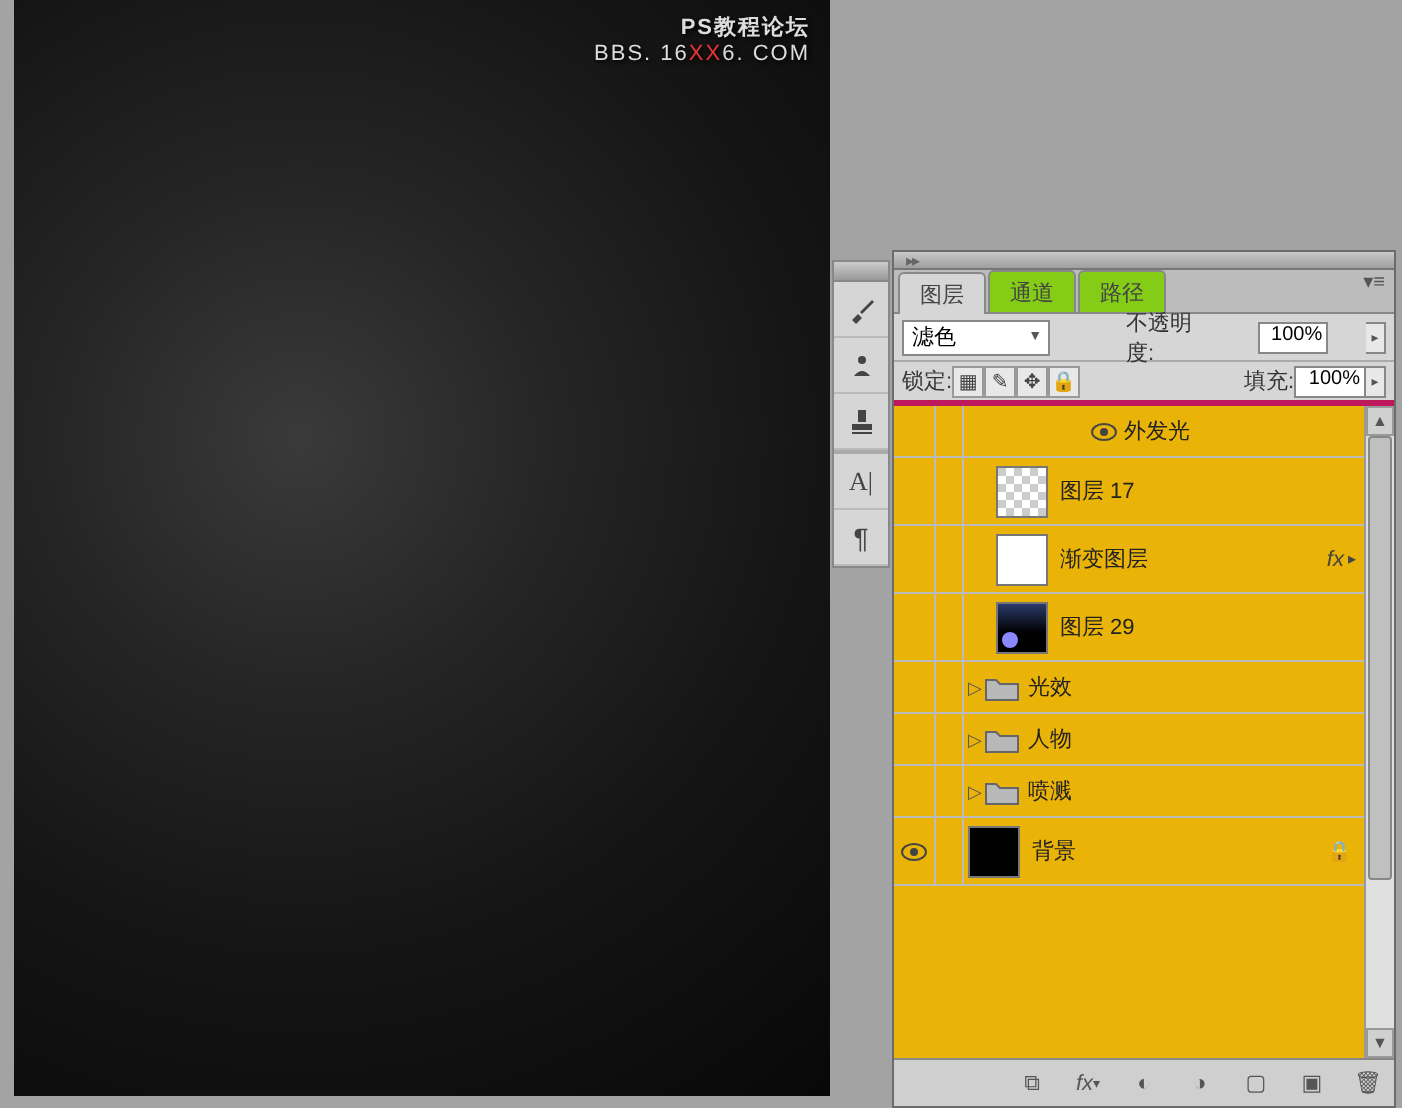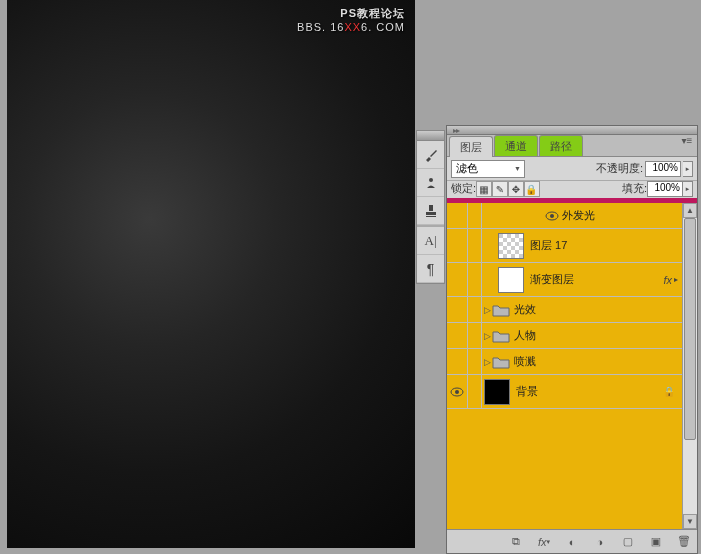--- a/index.html
+++ b/index.html
@@ -19,28 +19,28 @@
 
 .panel { position: absolute; left: 446px; top: 125px; width: 252px; height: 429px; background: #d6d6d6; border: 1px solid #6b6b6b; display: flex; flex-direction: column; }
 .panel-hdr { height: 9px; background: linear-gradient(#c8c8c8,#9f9f9f); border-bottom: 1px solid #777; display:flex; align-items:center; padding-left:6px; }
 .panel-hdr .dots { color:#666; font-size:8px; letter-spacing:-1px; }
 
 .tabs { height: 22px; display: flex; align-items: flex-start; border-bottom: 1px solid #888; background: #bcbcbc; padding-left: 2px; }
 .tab { padding: 3px 10px 2px; background: #84cc16; border: 1px solid #888; border-bottom: none; margin-right: 1px; color: #444; cursor: pointer; border-radius: 3px 3px 0 0; font-size: 11px; }
 .tab.active { background: #d6d6d6; position: relative; top: 1px; }
 .tab-menu { margin-left: auto; width: 20px; text-align: center; color: #555; cursor: pointer; font-size: 10px; }
 
-.opts-row { height: 24px; display: flex; align-items: center; padding: 0 4px; border-bottom: 1px solid #aaa; gap: 2px; }
+.opts-row { height: 24px; display: flex; align-items: center; padding: 0 4px; border-bottom: 1px solid #aaa; gap: 19px; }
 .blend-select { flex: 0 0 74px; height: 18px; background: #fff; border: 1px solid #888; display: flex; align-items: center; padding: 0 4px; font-size: 11px; position: relative; }
 .blend-select::after { content: "▼"; position: absolute; right: 3px; font-size: 7px; color: #555; }
 .opts-row .lbl { color: #333; font-size: 11px; }
 .pct-input { width: 36px; height: 16px; background: #fff; border: 1px solid #888; text-align: right; padding-right: 2px; font-size: 10px; }
 .pct-arrow { width: 10px; height: 16px; background: #e8e8e8; border: 1px solid #888; border-left: none; display: flex; align-items: center; justify-content: center; font-size: 7px; color: #555; cursor: pointer; }
 
-.lock-row { height: 22px; display: flex; padding: 0 4px; gap: 0; border-bottom: 5px solid #be185d; }
+.lock-row { height: 22px; display: flex; align-items: center; padding: 0 4px; gap: 0; border-bottom: 3px solid #be185d; }
 .lock-row .lbl { color: #333; }
 .lock-btn { width: 16px; height: 16px; border: 1px solid #999; background: #e8e8e8; display: flex; align-items: center; justify-content: center; cursor: pointer; font-size: 10px; color: #444; }
 .spacer { flex: 1; }
 
 .layers-scroll { flex: 1; overflow: hidden; background: #eab308; position: relative; display: flex; }
 .layers-list { flex: 1; overflow-y: auto; }
 .scrollbar { width: 15px; background: #e0e0e0; border-left: 1px solid #999; display: flex; flex-direction: column; }
 .sb-btn { height: 15px; background: #d0d0d0; border: 1px solid #999; display: flex; align-items: center; justify-content: center; font-size: 8px; color: #555; cursor: pointer; }
 .sb-track { flex: 1; position: relative; }
 .sb-thumb { position: absolute; top: 0; left: 1px; right: 1px; height: 75%; background: #c0c0c0; border: 1px solid #888; border-radius: 2px; cursor: pointer; }
@@ -178,20 +178,27 @@
         <div class="link-col"></div>
         <div class="indent"></div>
         <div class="thumb white"></div>
         <span class="layer-name">渐变图层</span>
         <div class="fx-col">
             <span>fx</span>
             <span class="fx-tri">▸</span>
           </div>
       </div>
 
+      <div class="layer-row tall">
+        <div class="vis-col"></div>
+        <div class="link-col"></div>
+        <div class="indent"></div>
+        <div class="thumb l29"></div>
+        <span class="layer-name">图层 29</span>
+      </div>
 
       <div class="layer-row">
         <div class="vis-col"></div>
         <div class="link-col"></div>
         <span class="expand-tri">▷</span>
         <svg class="folder-ico" viewBox="0 0 18 14">
             <path d="M1 3 L6 3 L8 5 L17 5 L17 13 L1 13 Z" fill="#b8b8b8" stroke="#666"></path>
           </svg>
         <span class="layer-name">光效</span>
       </div>

